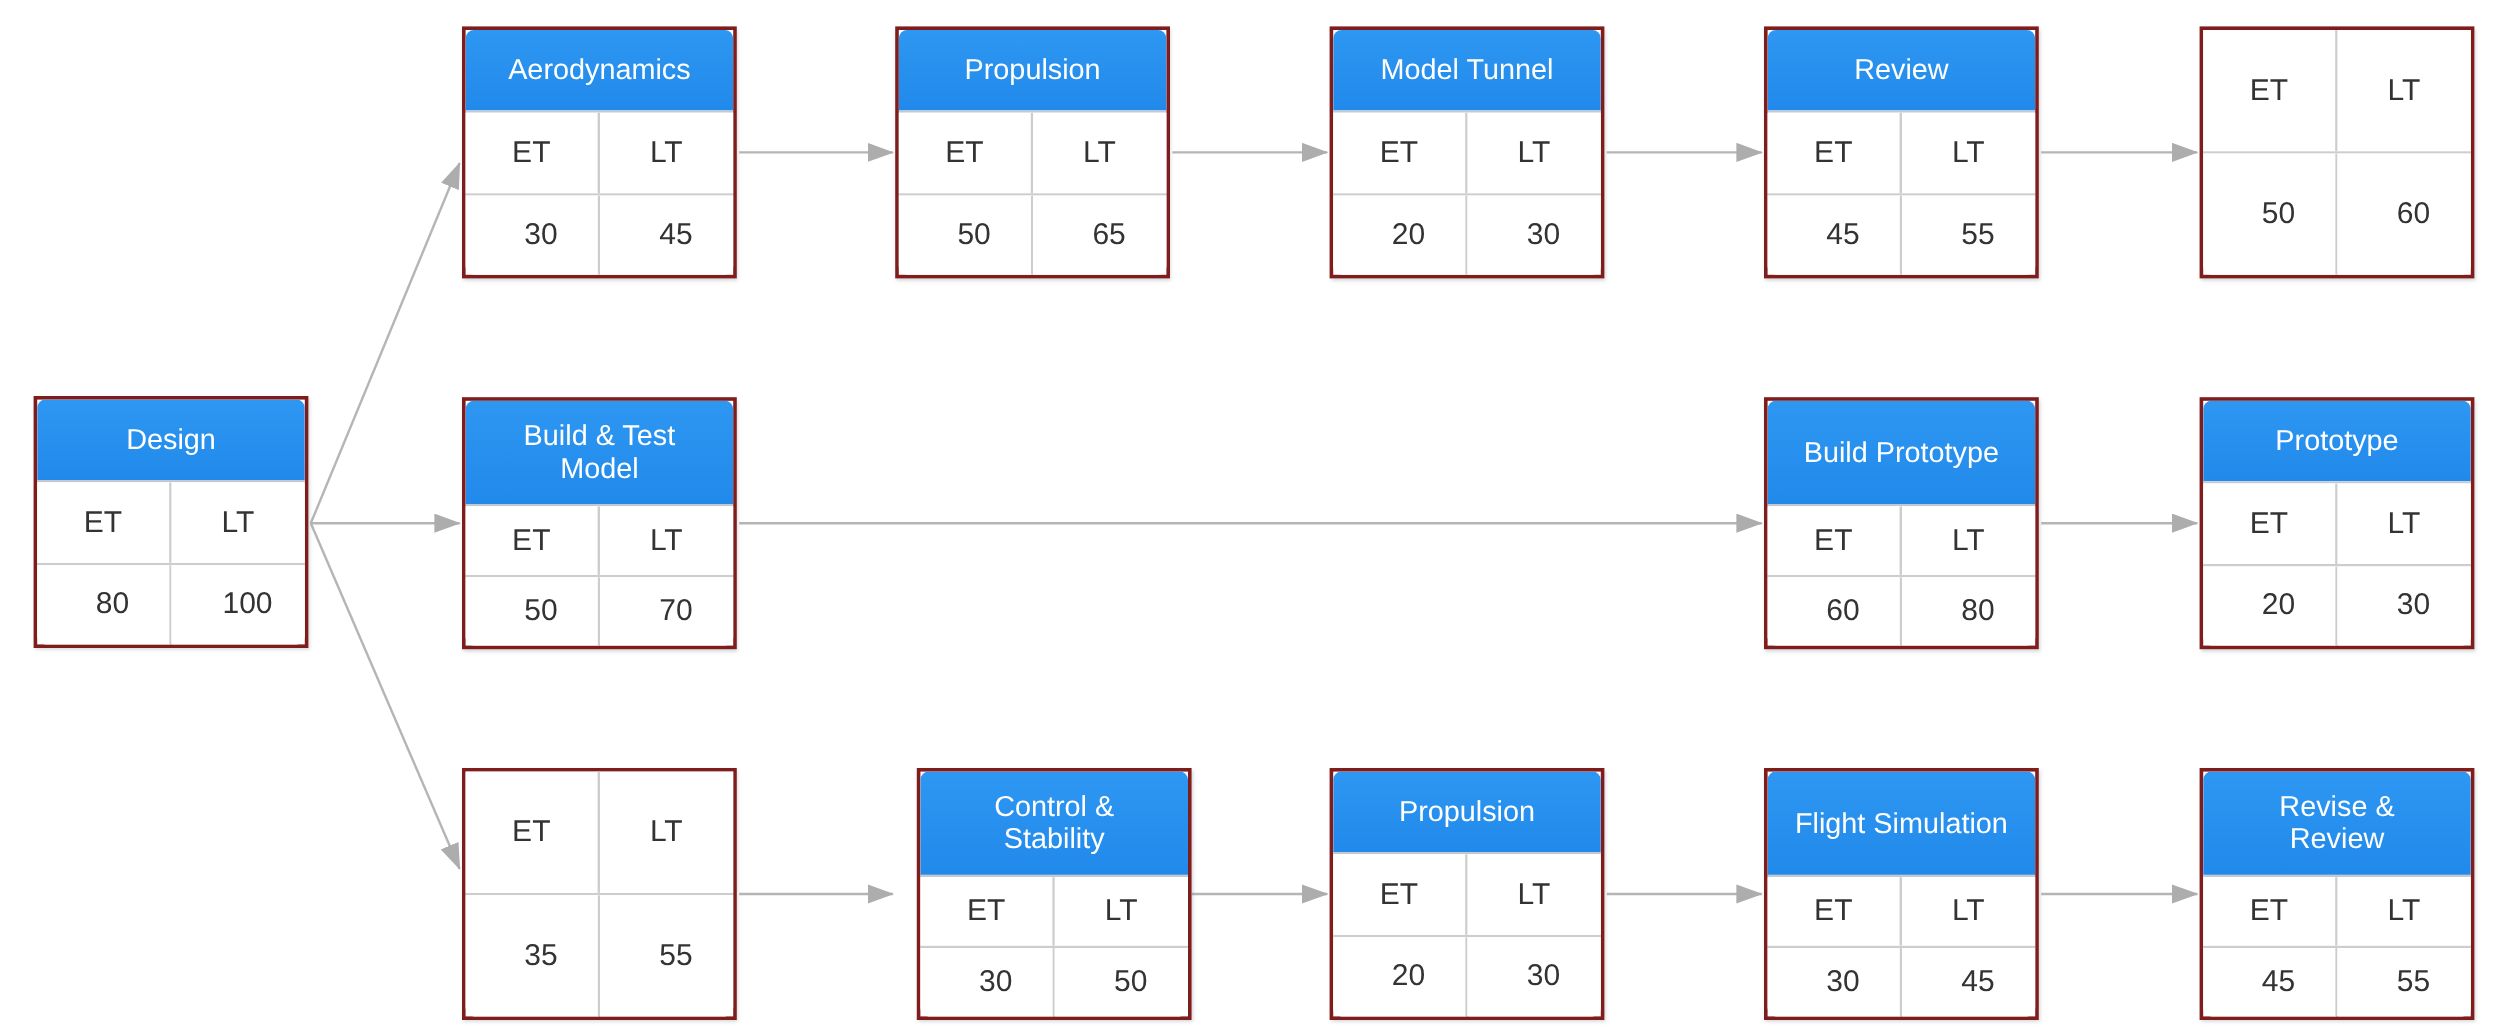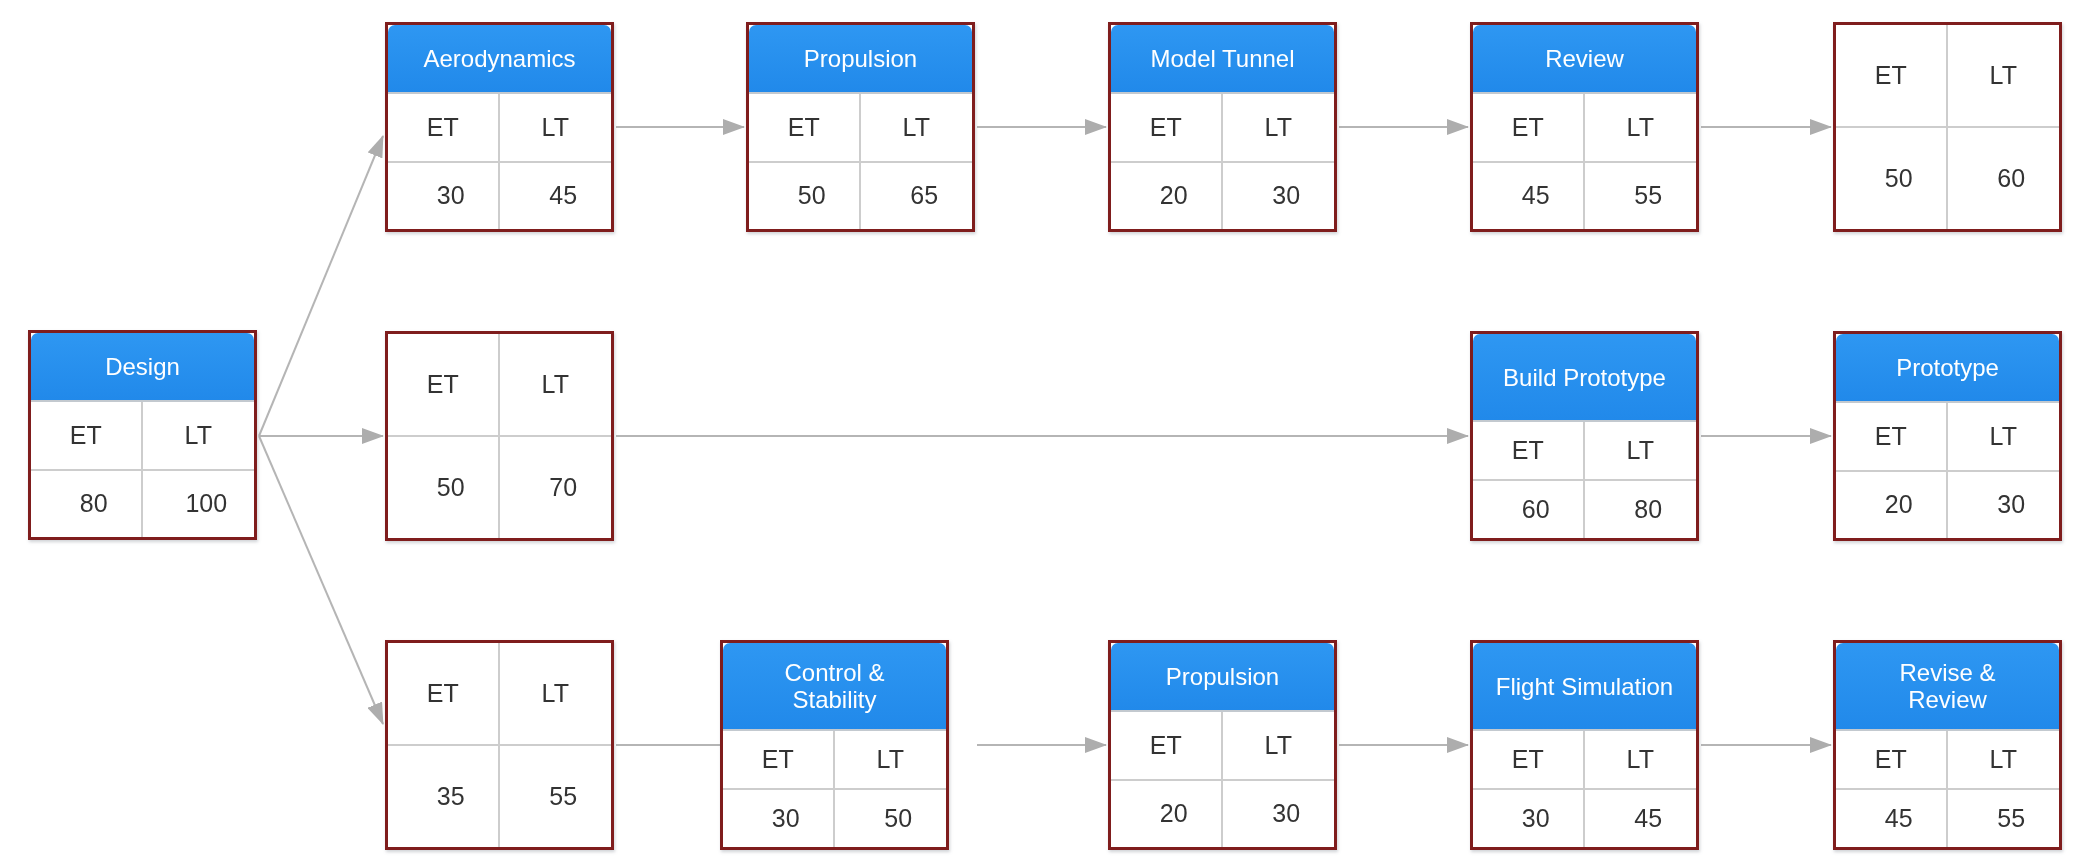--- a/index.html
+++ b/index.html
@@ -176,20 +176,21 @@
       <div class="cell first">ET</div>
       <div class="cell">LT</div>
     </div>
     <div class="node-row val-row">
       <div class="cell first">50</div>
       <div class="cell">60</div>
     </div>
   </div>
 
   <div class="node tall" style="left:385px; top:331px">
+    <div class="node-header">Build &amp; Test Model</div>
     <div class="node-row head-row">
       <div class="cell first">ET</div>
       <div class="cell">LT</div>
     </div>
     <div class="node-row val-row">
       <div class="cell first">50</div>
       <div class="cell">70</div>
     </div>
   </div>
 
@@ -221,21 +222,21 @@
     <div class="node-row head-row">
       <div class="cell first">ET</div>
       <div class="cell">LT</div>
     </div>
     <div class="node-row val-row">
       <div class="cell first">35</div>
       <div class="cell">55</div>
     </div>
   </div>
 
-  <div class="node tall" style="left:720px; top:640px">
+  <div class="node tall" style="left:764px; top:640px">
     <div class="node-header">Control &amp; Stability</div>
     <div class="node-row head-row">
       <div class="cell first">ET</div>
       <div class="cell">LT</div>
     </div>
     <div class="node-row val-row">
       <div class="cell first">30</div>
       <div class="cell">50</div>
     </div>
   </div>

